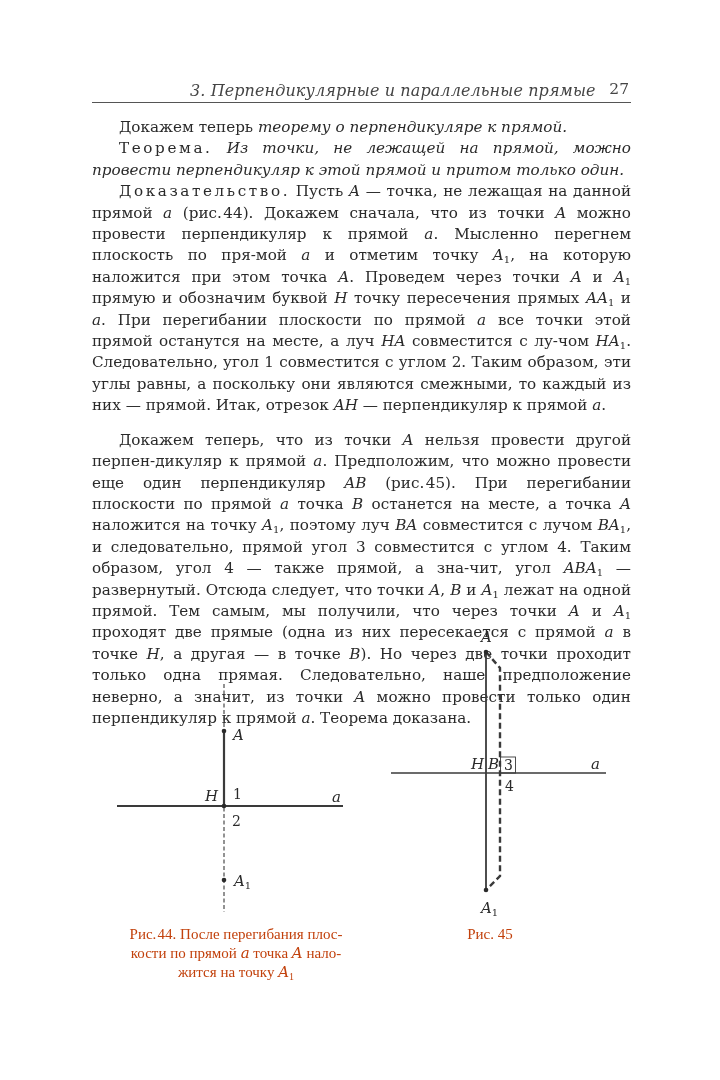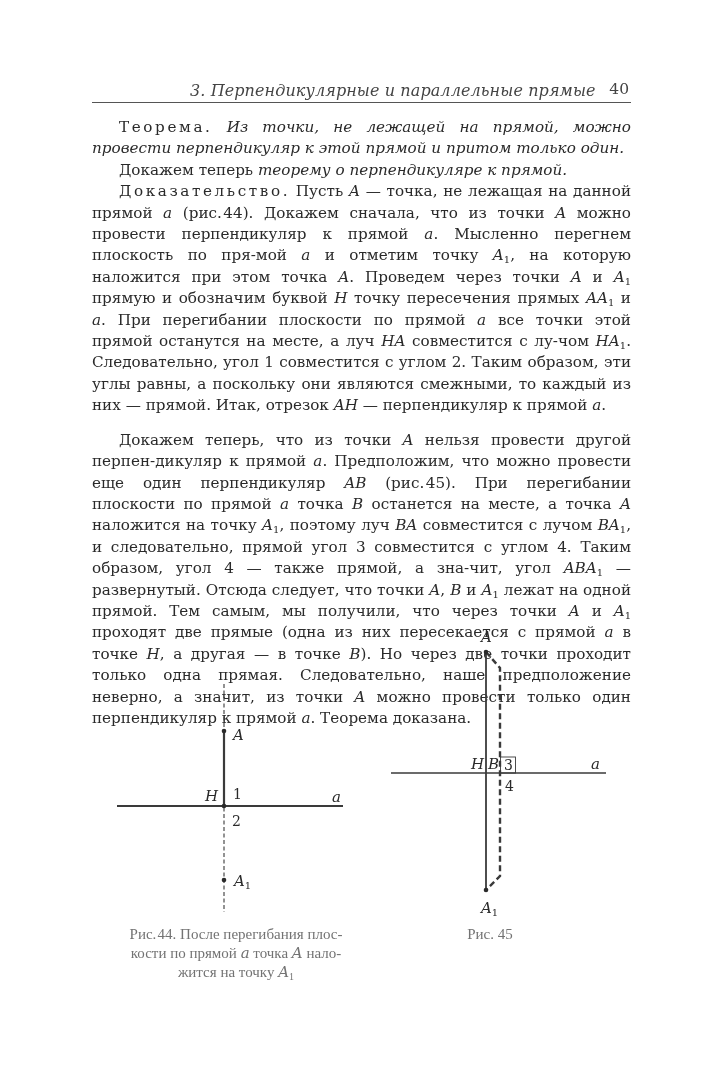--- a/index.html
+++ b/index.html
@@ -14,34 +14,34 @@
           font-size:15.2px; line-height:21.4px; text-align:justify; hyphens:manual; }
   .body p { margin:0; text-indent:27px; }
   .body p.gap { margin-top:13px; }
   .spaced { letter-spacing:2.6px; }
   .it { font-style:italic; }
   .m { font-style:italic; font-family:"DejaVu Serif", serif; }
   sub { font-size:10px; font-style:normal; vertical-align:-3px; line-height:0; }
   svg.fig { position:absolute; overflow:visible; }
   svg text { font-family:"DejaVu Serif", serif; fill:#2a2a2a; }
   .cap { position:absolute; font-family:"Liberation Serif", serif; font-size:15px;
-         line-height:19px; color:#737373; text-align:center; }
+         line-height:19px; color:#c2410c; text-align:center; }
 </style>
 </head>
 <body>
 
 <div class="header">
   <span class="title">3. Перпендикулярные и параллельные прямые</span>
-  <span class="page">40</span>
+  <span class="page">27</span>
 </div>
 
 <div class="body">
+  <p><span>Докажем теперь </span><span class="it">теорему о перпендикуляре к прямой.</span></p>
+
   <p><span class="spaced">Теорема.</span> <span class="it">Из точки, не лежащей на прямой, можно провести перпендикуляр к этой прямой и притом только один.</span></p>
-
-  <p><span>Докажем теперь </span><span class="it">теорему о перпендикуляре к прямой.</span></p>
 
   <p><span class="spaced">Доказательство.</span> Пусть <span class="m">A</span> — точка, не лежащая на данной прямой <span class="m">a</span> (рис. 44). Докажем сначала, что из точки <span class="m">A</span> можно провести перпендикуляр к прямой <span class="m">a</span>. Мысленно перегнем плоскость по пря-мой <span class="m">a</span> и отметим точку <span class="m">A</span><sub>1</sub>, на которую наложится при этом точка <span class="m">A</span>. Проведем через точки <span class="m">A</span> и <span class="m">A</span><sub>1</sub> прямую и обозначим буквой <span class="m">H</span> точку пересечения прямых <span class="m">AA</span><sub>1</sub> и <span class="m">a</span>. При перегибании плоскости по прямой <span class="m">a</span> все точки этой прямой останутся на месте, а луч <span class="m">HA</span> совместится с лу-чом <span class="m">HA</span><sub>1</sub>. Следовательно, угол 1 совместится с углом 2. Таким образом, эти углы равны, а поскольку они являются смежными, то каждый из них — прямой. Итак, отрезок <span class="m">AH</span> — перпендикуляр к прямой <span class="m">a</span>.</p>
 
   <p class="gap">Докажем теперь, что из точки <span class="m">A</span> нельзя провести другой перпен-дикуляр к прямой <span class="m">a</span>. Предположим, что можно провести еще один перпендикуляр <span class="m">AB</span> (рис. 45). При перегибании плоскости по прямой <span class="m">a</span> точка <span class="m">B</span> останется на месте, а точка <span class="m">A</span> наложится на точку <span class="m">A</span><sub>1</sub>, поэтому луч <span class="m">BA</span> совместится с лучом <span class="m">BA</span><sub>1</sub>, и следовательно, прямой угол 3 совместится с углом 4. Таким образом, угол 4 — также прямой, а зна-чит, угол <span class="m">ABA</span><sub>1</sub> — развернутый. Отсюда следует, что точки <span class="m">A</span>, <span class="m">B</span> и <span class="m">A</span><sub>1</sub> лежат на одной прямой. Тем самым, мы получили, что через точки <span class="m">A</span> и <span class="m">A</span><sub>1</sub> проходят две прямые (одна из них пересекается с прямой <span class="m">a</span> в точке <span class="m">H</span>, а другая — в точке <span class="m">B</span>). Но через две точки проходит только одна прямая. Следовательно, наше предположение неверно, а значит, из точки <span class="m">A</span> можно провести только один перпендикуляр к прямой <span class="m">a</span>. Теорема доказана.</p>
 </div>
 
 <svg class="fig" style="left:0;top:0;" width="720" height="1080" viewBox="0 0 720 1080">
 
   <line x1="224" y1="684" x2="224" y2="912" stroke="#3a3a3a" stroke-width="1.1" stroke-dasharray="4,2.5"></line>
 

